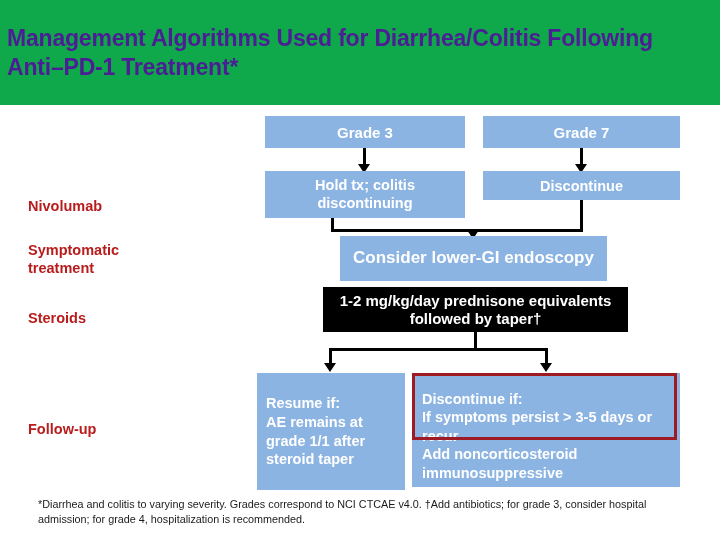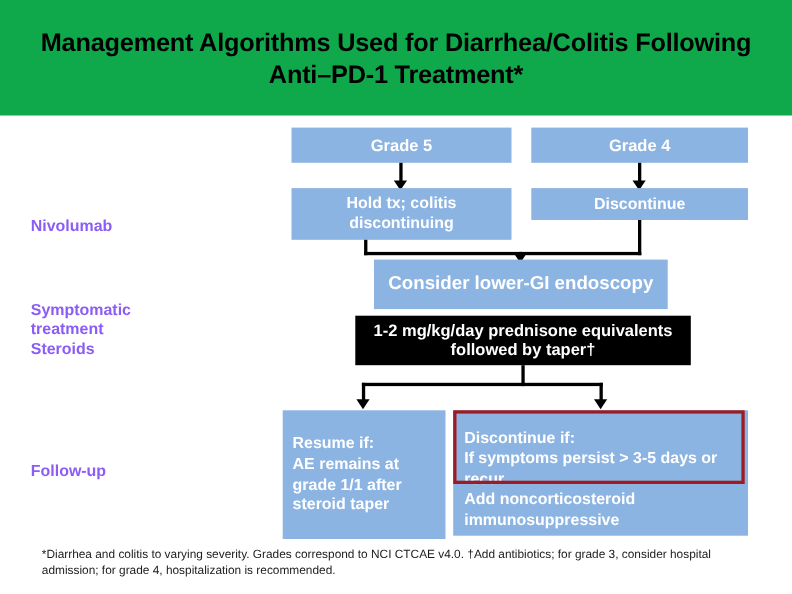--- a/index.html
+++ b/index.html
@@ -24,33 +24,32 @@
     left: 0;
     top: 0;
     width: 720px;
     height: 105px;
     background: #0FA94B;
     display: flex;
     align-items: center;
     justify-content: center;
   }
   #header-title {
-    color: #000000;
+    color: #4c1d95;
     font-size: 23px;
     font-weight: bold;
     line-height: 1.24;
-    text-align: center;
     width: 706px;
     letter-spacing: -0.2px;
   }
 
   
   .row-label {
     position: absolute;
-    color: #8b5cf6;
+    color: #b91c1c;
     font-size: 14.5px;
     font-weight: bold;
     line-height: 1.22;
     text-align: left;
   }
 
   
   .box {
     position: absolute;
     box-sizing: border-box;
@@ -116,29 +115,29 @@
 <body>
 
 <div id="slide">
 
   <div id="header-banner">
     <div id="header-title">Management Algorithms Used for Diarrhea/Colitis Following Anti–PD-1 Treatment*</div>
   </div>
 
   <div class="row-label" style="left:28px; top:198px; width:190px;">Nivolumab</div>
 
-  <div class="row-label" style="left:28px; top:242px; width:150px;margin-top:32px;">Symptomatic treatment</div>
+  <div class="row-label" style="left:28px; top:242px; width:150px;">Symptomatic treatment</div>
 
   <div class="row-label" style="left:28px; top:310px; width:190px;">Steroids</div>
 
   <div class="row-label" style="left:28px; top:421px; width:190px;">Follow-up</div>
 
-  <div class="box box-light center" style="left:265px; top:116px; width:200px; height:32px; font-size:15px;">Grade 5</div>
+  <div class="box box-light center" style="left:265px; top:116px; width:200px; height:32px; font-size:15px;">Grade 3</div>
 
-  <div class="box box-light center" style="left:483px; top:116px; width:197px; height:32px; font-size:15px;">Grade 4</div>
+  <div class="box box-light center" style="left:483px; top:116px; width:197px; height:32px; font-size:15px;">Grade 7</div>
 
   <div class="vline" style="left:363px; top:148px; height:20px;"></div>
   <div class="arrowhead" style="left:358px; top:164px;"></div>
 
   <div class="vline" style="left:580px; top:148px; height:20px;"></div>
   <div class="arrowhead" style="left:575px; top:164px;"></div>
 
   <div class="box box-light center" style="left:265px; top:171px; width:200px; height:47px; font-size:14.5px; line-height:1.2; padding:0 6px;">Hold tx; colitis discontinuing</div>
 
   <div class="box box-light center" style="left:483px; top:171px; width:197px; height:29px; font-size:14.5px;">Discontinue</div>

